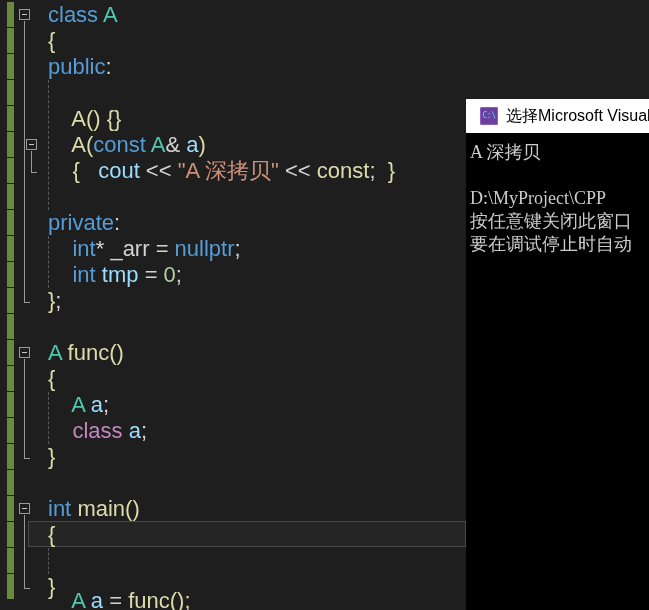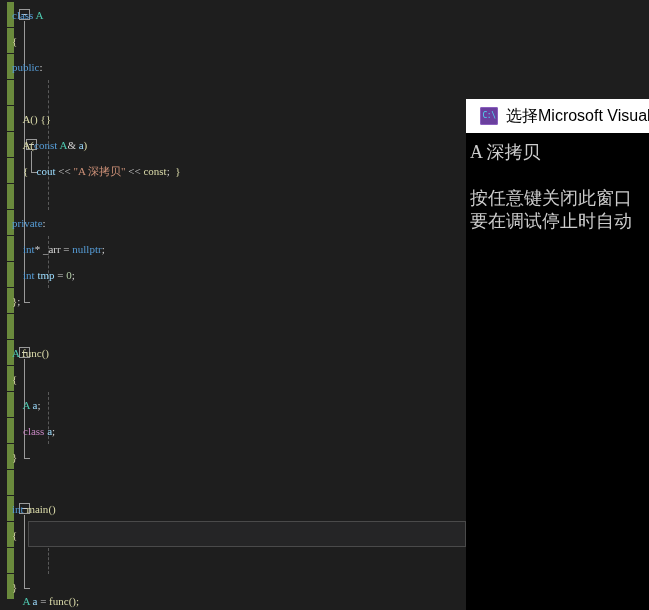--- a/index.html
+++ b/index.html
@@ -90,24 +90,24 @@
     width: 438px;
     height: 26px;
     border: 1px solid #4a4a4a;
     background: #252526;
     box-sizing: border-box;
   }
 
   
   .code-line {
     position: absolute;
-    left: 12px;
+    left: 48px;
     white-space: pre;
-    font-family: Liberation Serif, serif;
-    font-size: 11px;
+    font-family: Liberation Sans, sans-serif;
+    font-size: 22px;
     line-height: 26px;
     letter-spacing: 0px;
   }
 
   .t-kw      { color: #569cd6; }   
   .t-type    { color: #4ec9b0; }   
   .t-plain   { color: #d4d4d4; }   
   .t-func    { color: #dcdcaa; }   
   .t-str     { color: #ce9178; }   
   .t-var     { color: #9cdcfe; }   
@@ -270,18 +270,19 @@
   <div id="console">
     <div id="console-titlebar">
       <div id="console-icon">
         <span>C:\</span>
       </div>
       <div id="console-title-text">选择Microsoft Visual</div>
     </div>
     <div id="console-body">
         <div class="console-line">A 深拷贝</div>
         <div class="console-line console-blank"></div>
+        <div class="console-line">D:\MyProject\CPP </div>
         <div class="console-line">按任意键关闭此窗口</div>
         <div class="console-line">要在调试停止时自动</div>
       </div>
   </div>
 
 </div>
 
 </body></html>

